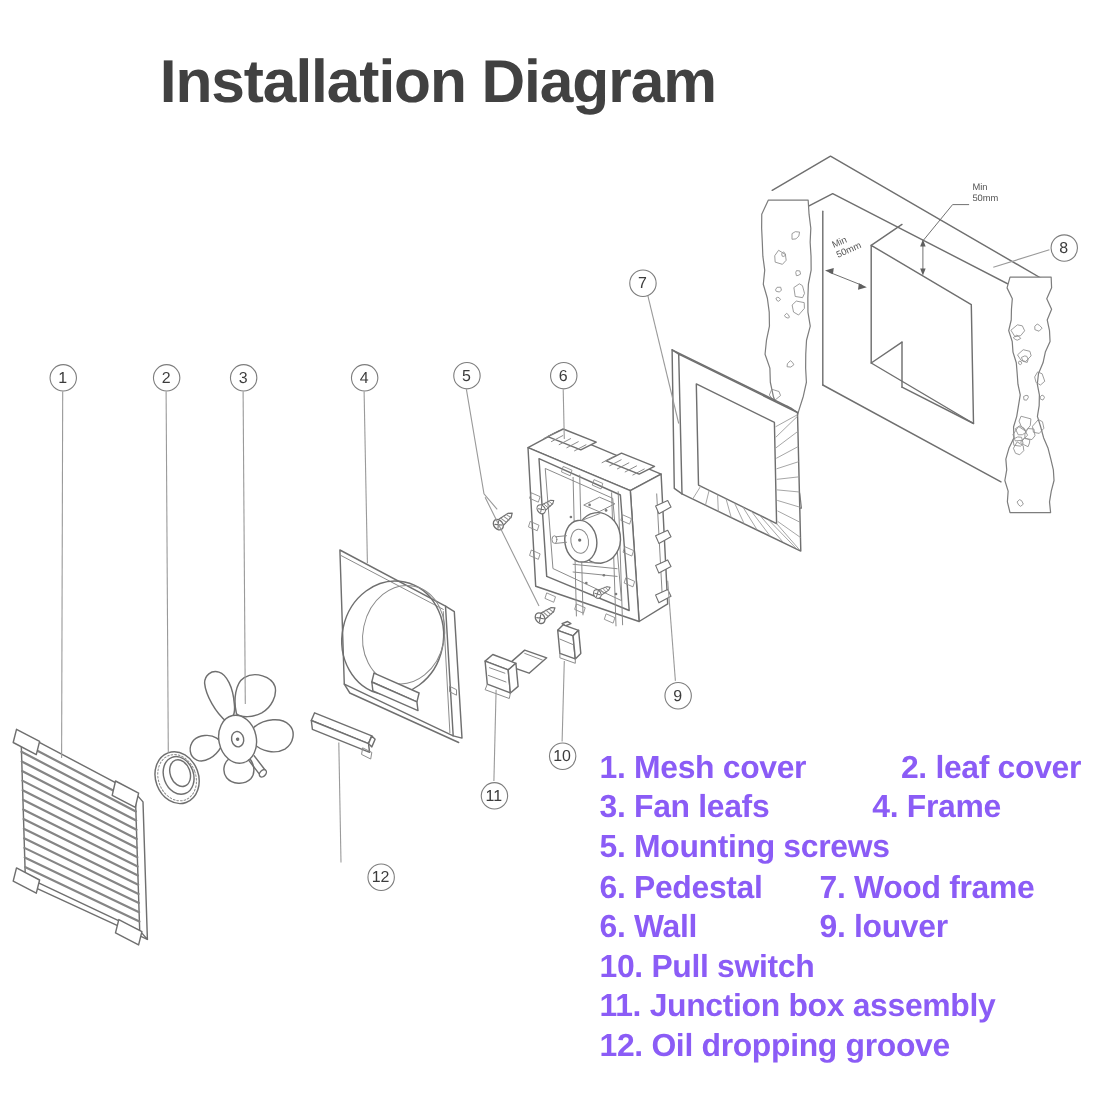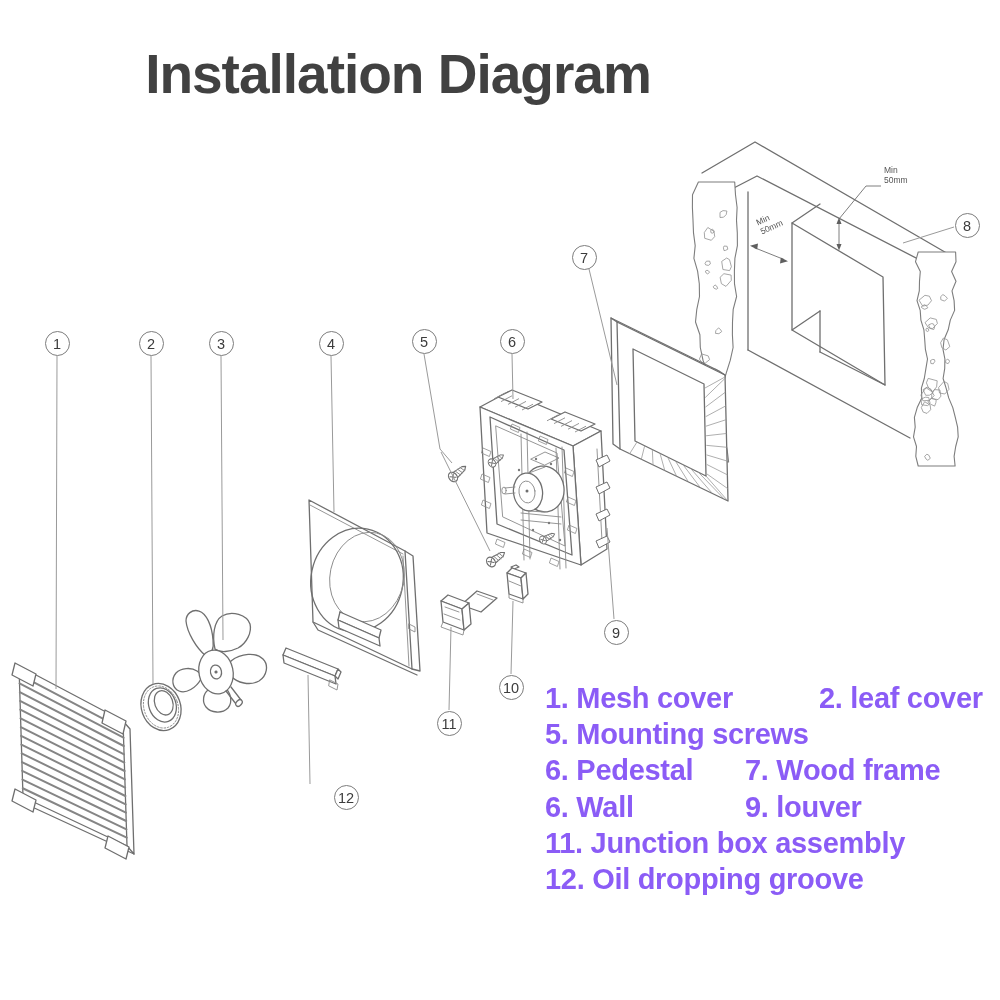--- a/index.html
+++ b/index.html
@@ -356,30 +356,37 @@
     <div>Min</div>
     <div>50mm</div>
   </div>
 
   <div class="legend">
     <div class="lrow">
       <span class="c1">1. Mesh cover</span>
       <span class="c2 c2-r0">2. leaf cover</span>
     </div>
     <div class="lrow">
+      <span class="c1">3. Fan leafs</span>
+      <span class="c2 c2-r1">4. Frame</span>
+    </div>
+    <div class="lrow">
       <span class="c1">5. Mounting screws</span>
     </div>
     <div class="lrow">
       <span class="c1">6. Pedestal</span>
       <span class="c2 c2-r3">7. Wood frame</span>
     </div>
     <div class="lrow">
       <span class="c1">6. Wall</span>
       <span class="c2 c2-r4">9. louver</span>
     </div>
     <div class="lrow">
+      <span class="c1">10. Pull switch</span>
+    </div>
+    <div class="lrow">
       <span class="c1">11. Junction box assembly</span>
     </div>
     <div class="lrow">
       <span class="c1">12. Oil dropping groove</span>
     </div>
   </div>
 </div>
 
 </body></html>

